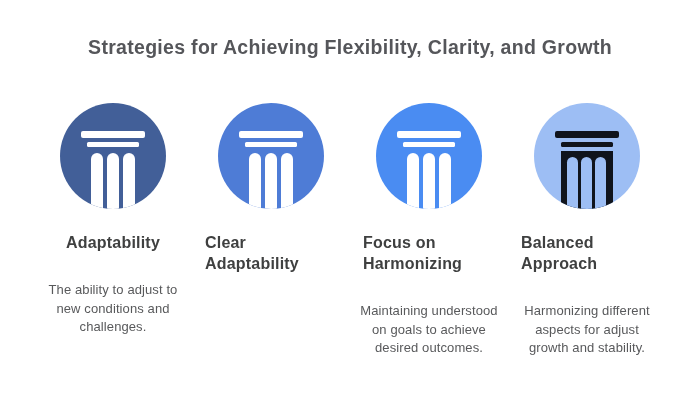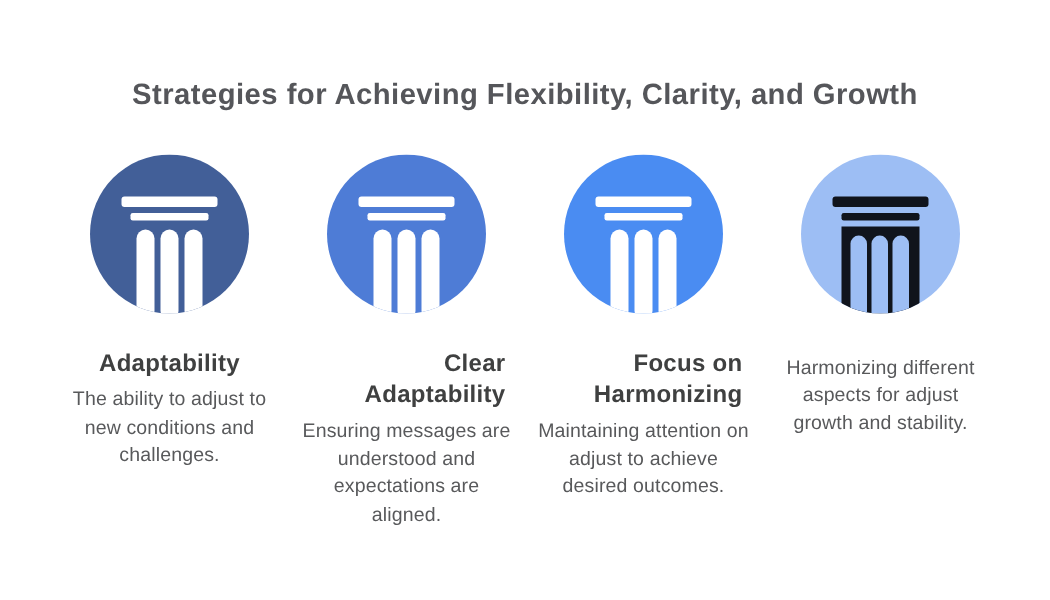--- a/index.html
+++ b/index.html
@@ -4,21 +4,21 @@
 <style>
   html, body { margin: 0; padding: 0; }
   body {
     width: 700px; height: 400px;
     background: #ffffff;
     font-family: "Liberation Sans", "DejaVu Sans", sans-serif;
     overflow: hidden;
   }
   .canvas { position: relative; width: 700px; height: 400px; background: #ffffff; }
   .title {
-    padding-top: 52px;
+    padding-top: 36px;
     text-align: center;
     font-size: 19.5px;
     font-weight: bold;
     letter-spacing: 0.3px;
     color: #55565a;
   }
   .cards {
     position: absolute;
     top: 103px; left: 38px;
     width: 624px;
@@ -29,27 +29,27 @@
     width: 150px;
     display: flex;
     flex-direction: column;
     align-items: center;
   }
   .circle-wrap { width: 106px; height: 106px; margin-bottom: 23px; }
   .heading {
     font-size: 16px;
     font-weight: bold;
     color: #3f4040;
-    text-align: right;
+    text-align: left;
     line-height: 1.32;
     letter-spacing: 0.2px;
     max-width: 132px;
   }
   .desc {
-    margin-top: 4px;
+    margin-top: 28px;
     font-size: 13px;
     color: #58595b;
     text-align: center;
     line-height: 1.42;
     letter-spacing: 0.1px;
     max-width: 142px;
   }
 </style>
 </head>
 <body>
@@ -94,21 +94,20 @@
           <g clip-path="url(#clip1)">
             <rect x="21" y="28" width="64" height="7" rx="2" fill="#FFFFFF"></rect>
             <rect x="27" y="39" width="52" height="5" rx="1.5" fill="#FFFFFF"></rect>
             <rect x="31" y="50" width="12" height="60" rx="6" fill="#FFFFFF"></rect>
             <rect x="47" y="50" width="12" height="60" rx="6" fill="#FFFFFF"></rect>
             <rect x="63" y="50" width="12" height="60" rx="6" fill="#FFFFFF"></rect>
           </g>
         </svg>
       </div>
       <div class="heading">Clear Adaptability</div>
-      <div class="desc">Ensuring messages are understood and expectations are aligned.</div>
     </div>
 
     <div class="card">
       <div class="circle-wrap">
         <svg width="106" height="106" viewBox="0 0 106 106">
           <defs>
               <clipPath id="clip2">
                 <circle cx="53" cy="53" r="53"></circle>
               </clipPath>
             </defs>
@@ -116,21 +115,21 @@
           <g clip-path="url(#clip2)">
             <rect x="21" y="28" width="64" height="7" rx="2" fill="#FFFFFF"></rect>
             <rect x="27" y="39" width="52" height="5" rx="1.5" fill="#FFFFFF"></rect>
             <rect x="31" y="50" width="12" height="60" rx="6" fill="#FFFFFF"></rect>
             <rect x="47" y="50" width="12" height="60" rx="6" fill="#FFFFFF"></rect>
             <rect x="63" y="50" width="12" height="60" rx="6" fill="#FFFFFF"></rect>
           </g>
         </svg>
       </div>
       <div class="heading">Focus on Harmonizing</div>
-      <div class="desc">Maintaining attention on adjust to achieve desired outcomes.</div>
+      <div class="desc">Maintaining understood on goals to achieve desired outcomes.</div>
     </div>
 
     <div class="card">
       <div class="circle-wrap">
         <svg width="106" height="106" viewBox="0 0 106 106">
           <defs>
               <clipPath id="clip3">
                 <circle cx="53" cy="53" r="53"></circle>
               </clipPath>
             </defs>
@@ -138,17 +137,18 @@
           <g clip-path="url(#clip3)">
             <rect x="21" y="28" width="64" height="7" rx="2" fill="#10141C"></rect>
             <rect x="27" y="39" width="52" height="5" rx="1.5" fill="#10141C"></rect>
             <rect x="27" y="48" width="52" height="62" fill="#10141C"></rect>
             <rect x="33" y="54" width="11" height="60" rx="5.5" fill="#9DBEF4"></rect>
             <rect x="47" y="54" width="11" height="60" rx="5.5" fill="#9DBEF4"></rect>
             <rect x="61" y="54" width="11" height="60" rx="5.5" fill="#9DBEF4"></rect>
           </g>
         </svg>
       </div>
+      <div class="heading">Balanced Approach</div>
       <div class="desc">Harmonizing different aspects for adjust growth and stability.</div>
     </div>
 
   </div>
 </div>
 
 </body></html>

